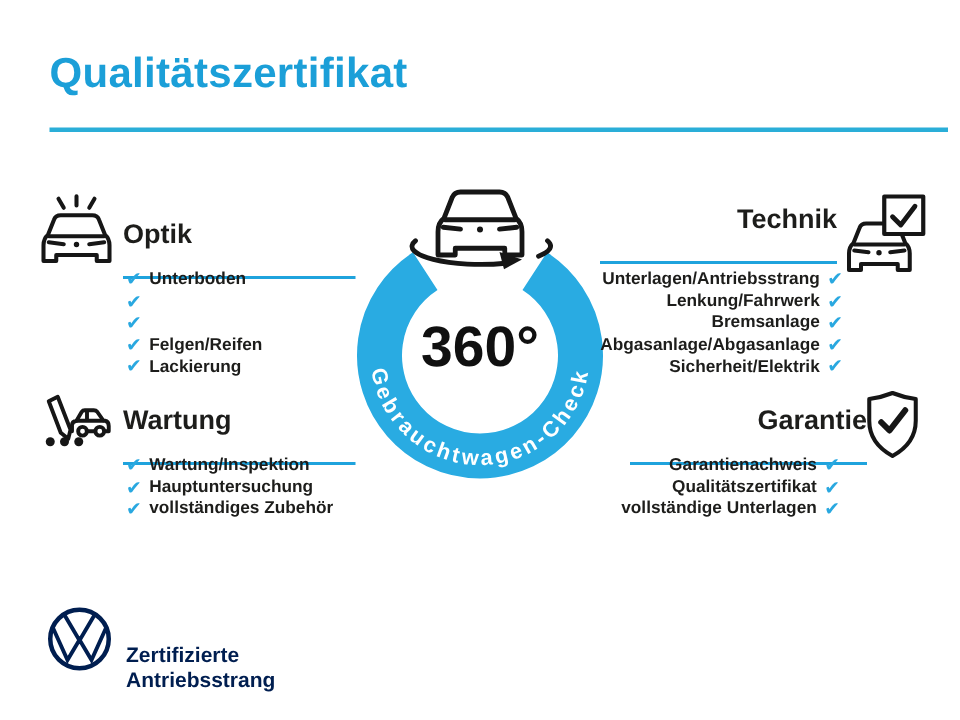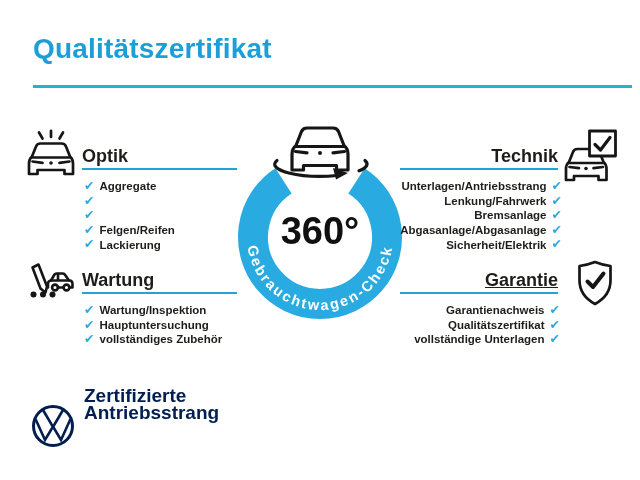--- a/index.html
+++ b/index.html
@@ -20,21 +20,21 @@
     color:#1b9fd8; letter-spacing:0.2px;
   }
   .title-rule {
     left:33px; top:85px; width:599px; height:3px;
     background:#2aaed8;
   }
 
   
   .sec-head {
     border-bottom:2.5px solid #1fa3dd;
-    padding-bottom:1px;
+    padding-bottom:17px;
   }
   .sec-head h2 {
     font-size:18px; font-weight:bold; color:#1d1d1b;
   }
   .sec-head.right h2 { text-align:right; }
 
   
   .checklist { list-style:none; }
   .checklist li {
     height:14.6px; display:flex; align-items:center; gap:5px;
@@ -52,22 +52,22 @@
     font-size:14.5px; font-weight:bold; fill:#ffffff; letter-spacing:2.2px;
     font-family:"Liberation Sans", sans-serif;
   }
   .deg-text {
     font-size:38px; font-weight:bold; fill:#101010;
     font-family:"Liberation Sans", sans-serif;
   }
 
   
   .footer-label {
-    left:84px; top:388px;
-    font-size:19px; font-weight:bold; line-height:16.5px;
+    left:84px; top:428px;
+    font-size:14px; font-weight:bold; line-height:16.5px;
     color:#001e50;
   }
 
   svg { display:block; }
 </style>
 </head>
 <body>
 
 <div class="abs page-title">Qualitätszertifikat</div>
 <div class="abs title-rule"></div>
@@ -100,21 +100,21 @@
     <circle cx="25" cy="34" r="1.8" fill="#161616" stroke="none"></circle>
     <path d="M 6.5 32.5 L 16.5 33.8 M 43.5 32.5 L 33.5 33.8"></path>
   </svg>
 </div>
 <div class="abs sec-head" style="left:82px; top:146px; width:155px;">
   <h2>Optik</h2>
 </div>
 <ul class="abs checklist" style="left:84px; top:179px;">
   <li>
       <span class="chk">✔</span>
-      <span>Aggregate</span>
+      <span>Unterboden</span>
     </li>
   <li>
       <span class="chk">✔</span>
     </li>
   <li>
       <span class="chk">✔</span>
     </li>
   <li>
       <span class="chk">✔</span>
       <span>Felgen/Reifen</span>
@@ -128,21 +128,21 @@
 <div class="abs" style="left:564px; top:128px; width:54px; height:55px;">
   <svg viewBox="0 0 54 55" width="54" height="55" stroke="#161616" fill="none" stroke-width="2.7" stroke-linecap="round" stroke-linejoin="round">
     <path d="M 2 52 V 41 Q 2 36.5 5 34 L 9 24 Q 10 21 13.5 21 H 31 Q 34.5 21 35.5 24 L 39.5 34 Q 42.5 36.5 42.5 41 V 52 H 34.5 V 48 H 10 V 52 Z"></path>
     <path d="M 5.5 35 H 39"></path>
     <circle cx="22" cy="40.5" r="1.8" fill="#161616" stroke="none"></circle>
     <path d="M 5.5 39 L 15 40.2 M 39 39 L 29.5 40.2"></path>
     <rect x="25.5" y="3" width="26" height="25" fill="#ffffff" stroke-width="2.8"></rect>
     <path d="M 31 16.5 L 36.5 22 L 46 9.5" stroke-width="3.2"></path>
   </svg>
 </div>
-<div class="abs sec-head right" style="left:400px; top:146px; width:158px;">
+<div class="abs sec-head right" style="left:400px; top:136px; width:158px;">
   <h2>Technik</h2>
 </div>
 <ul class="abs checklist right" style="right:78px; top:179px; width:230px;">
   <li>
       <span>Unterlagen/Antriebsstrang</span>
       <span class="chk">✔</span>
     </li>
   <li>
       <span>Lenkung/Fahrwerk</span>
       <span class="chk">✔</span>
@@ -190,21 +190,21 @@
       <span>vollständiges Zubehör</span>
     </li>
 </ul>
 
 <div class="abs" style="left:574px; top:260px; width:42px; height:46px;">
   <svg viewBox="0 0 42 46" width="42" height="46" stroke="#161616" fill="none" stroke-width="2.7" stroke-linecap="round" stroke-linejoin="round">
     <path d="M 21 2 Q 28.5 5 36.5 6 V 20.5 Q 36.5 35.5 21 44 Q 5.5 35.5 5.5 20.5 V 6 Q 13.5 5 21 2 Z"></path>
     <path d="M 13.5 21.5 L 19 27 L 29.5 13.5" stroke-width="4"></path>
   </svg>
 </div>
-<div class="abs sec-head right" style="left:400px; top:270px; width:158px;text-decoration:underline;">
+<div class="abs sec-head right" style="left:420px; top:270px; width:158px;">
   <h2>Garantie</h2>
 </div>
 <ul class="abs checklist right" style="right:80px; top:303px; width:230px;">
   <li>
       <span>Garantienachweis</span>
       <span class="chk">✔</span>
     </li>
   <li>
       <span>Qualitätszertifikat</span>
       <span class="chk">✔</span>

